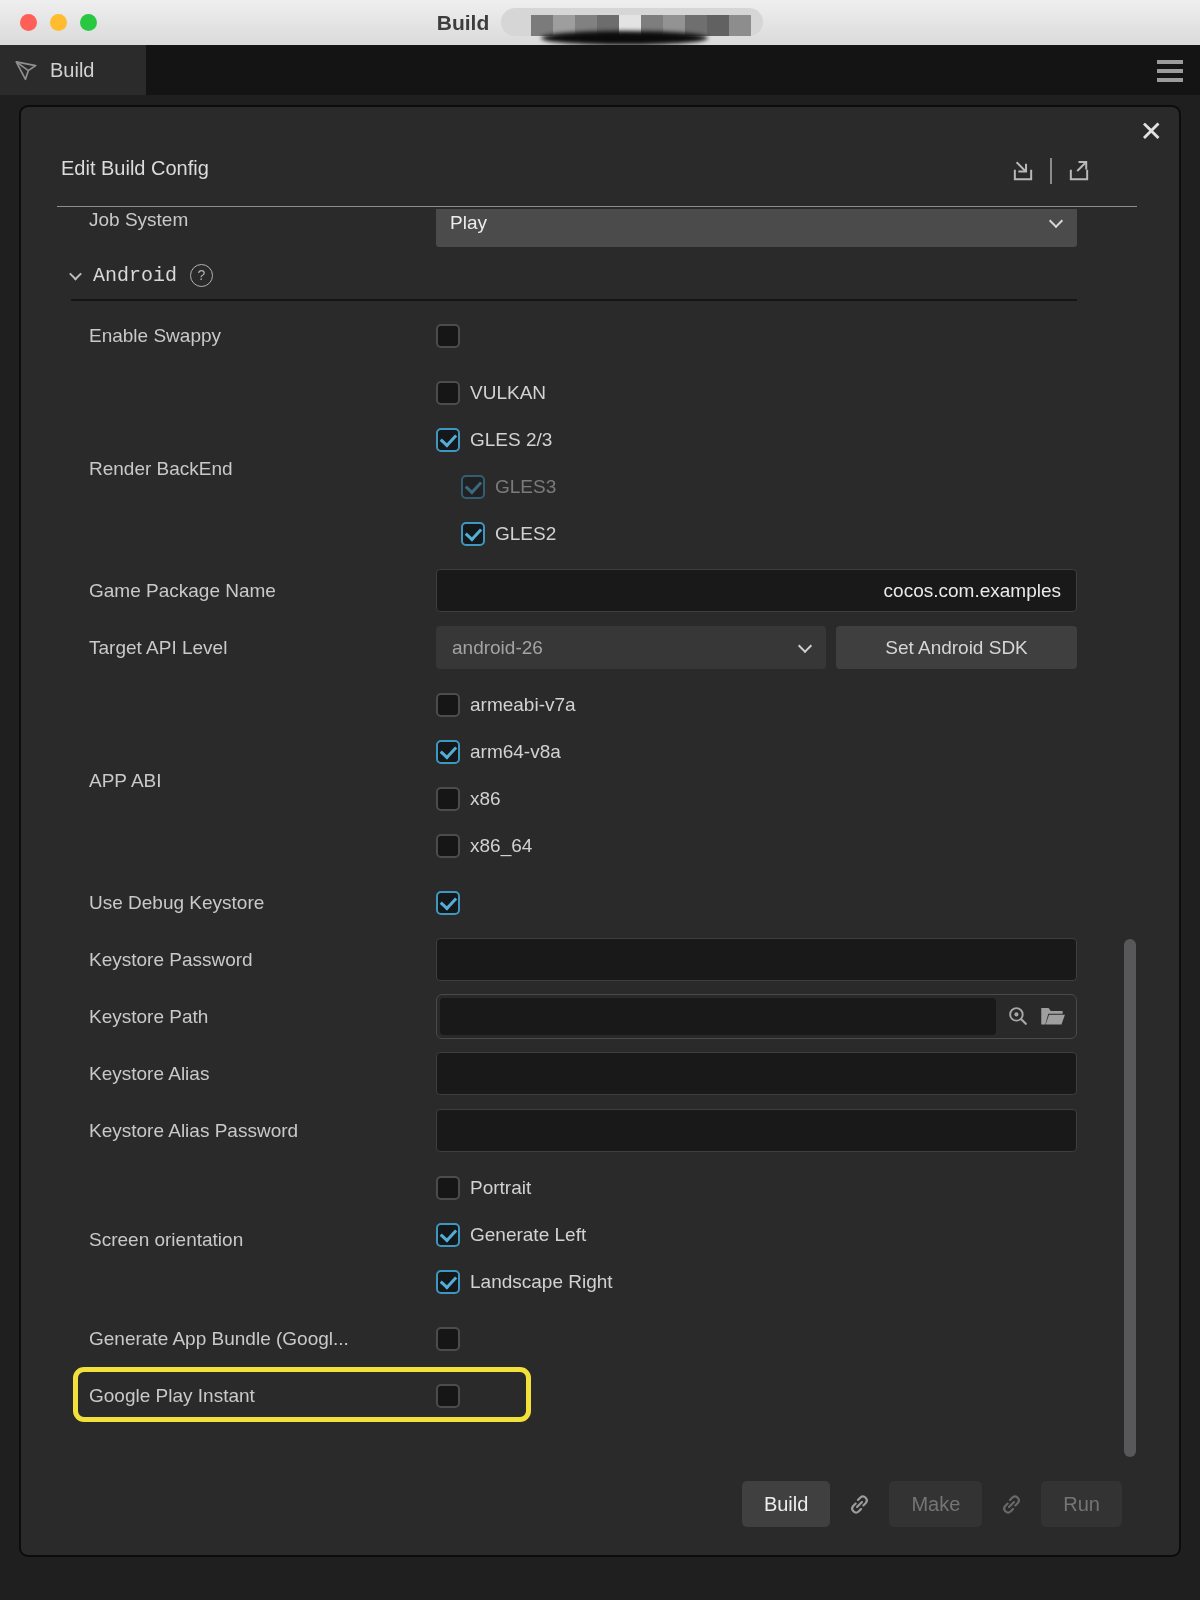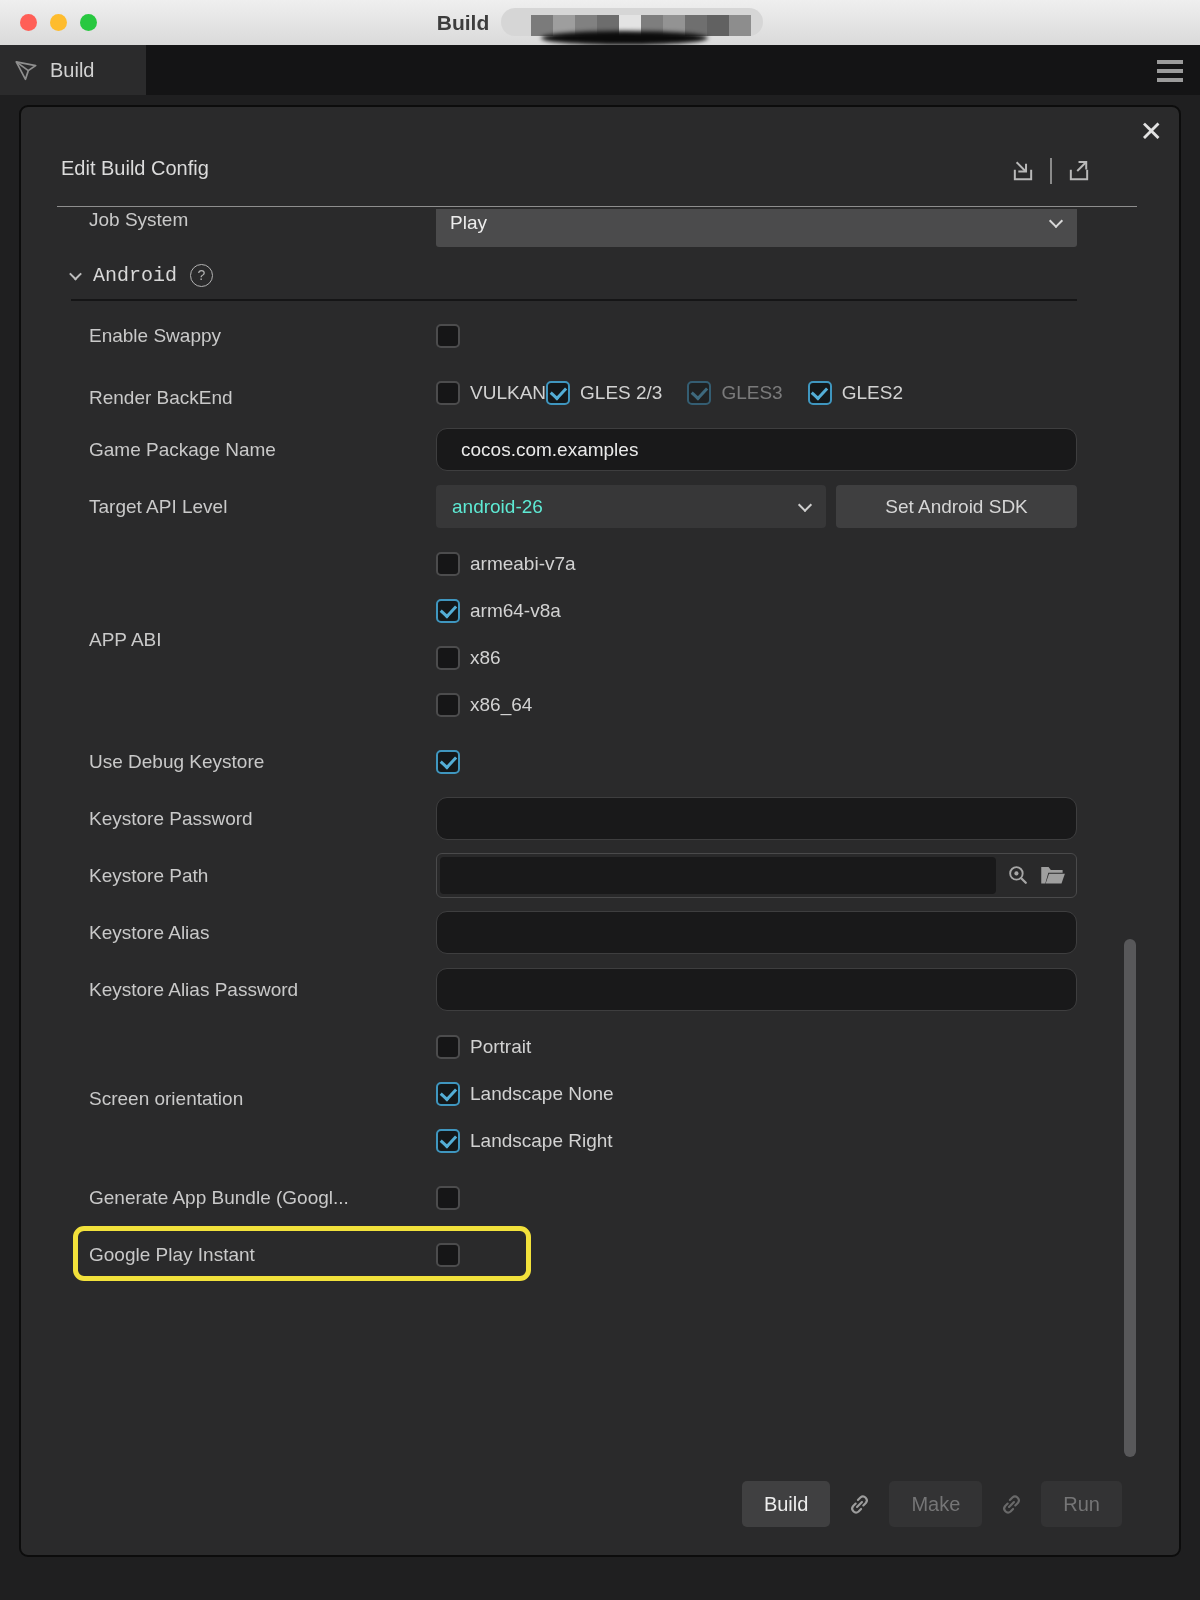--- a/index.html
+++ b/index.html
@@ -74,33 +74,33 @@
   .cb-label { margin-left:10px; font-size:19px; color:#d2d2d2; }
   .cb-row { height:47px; display:flex; align-items:center; }
   .cb-row.indent { margin-left:25px; }
   .cb-row.dim { opacity:.48; }
   .group-top { align-items:center; margin:5px 0; }
   .group-top .lbl { padding-top:11px; }
   .frow { height:57px; }
 
   
   .tinput { width:100%; height:43px; background:#19191a; border:1.5px solid #3e3e3f;
-            border-radius:11px; color:#eaeaea; font-size:19px; padding:0 24px;
-            font-family:"Liberation Sans", sans-serif; outline:none; }
+            border-radius:4px; color:#eaeaea; font-size:19px; padding:0 15px;
+            font-family:"Liberation Sans", sans-serif; outline:none;text-align:right; }
   .path-box { flex:1; display:flex; align-items:center; border:1.5px solid #4a4a4b;
               border-radius:6px; background:#29292a; padding:3px 4px 3px 3px; height:45px; }
   .path-input { flex:1; height:100%; background:#19191a; border:none; border-radius:4px;
                 color:#eaeaea; font-size:19px; padding:0 12px; outline:none;
                 font-family:"Liberation Sans", sans-serif; }
   .path-icons { display:flex; align-items:center; gap:8px; padding:0 6px 0 10px; }
 
   
   .select-api { width:390px; height:43px; background:#373738; border-radius:4px;
                 display:flex; justify-content:space-between; align-items:center;
-                padding:0 16px; color:#5eead4; font-size:19px; }
+                padding:0 16px; color:#a3a3a3; font-size:19px; }
   .select-api .chev { margin-top:-4px; border-color:#cfcfcf; }
   .sdk-btn { margin-left:10px; flex:1; height:43px; background:#3f3f40; border-radius:4px;
              display:flex; align-items:center; justify-content:center;
              color:#d6d6d6; font-size:19px; }
 
   
   .row-gpi { position:relative; }
   .hl { position:absolute; left:-16px; top:0; width:458px; height:55px;
         border:5px solid #f2e13b; border-radius:11px; pointer-events:none; }
 
@@ -204,21 +204,21 @@
 
     <div class="row frow">
       <span class="lbl">Enable Swappy</span>
       <div class="ctrl">
         <span class="cb"></span>
       </div>
     </div>
 
     <div class="row group-top">
       <span class="lbl">Render BackEnd</span>
-      <div class="ctrl" style="flex-direction:row; align-items:stretch;">
+      <div class="ctrl" style="flex-direction:column; align-items:stretch;">
 
           <div class="cb-row">
             <span class="cb"></span>
             <span class="cb-label">VULKAN</span>
           </div>
 
           <div class="cb-row">
             <span class="cb on"></span>
             <span class="cb-label">GLES 2/3</span>
           </div>
@@ -331,21 +331,21 @@
       <span class="lbl">Screen orientation</span>
       <div class="ctrl" style="flex-direction:column; align-items:stretch;">
 
           <div class="cb-row">
             <span class="cb"></span>
             <span class="cb-label">Portrait</span>
           </div>
 
           <div class="cb-row">
             <span class="cb on"></span>
-            <span class="cb-label">Landscape None</span>
+            <span class="cb-label">Generate Left</span>
           </div>
 
           <div class="cb-row">
             <span class="cb on"></span>
             <span class="cb-label">Landscape Right</span>
           </div>
         </div>
     </div>
 
     <div class="row frow">

